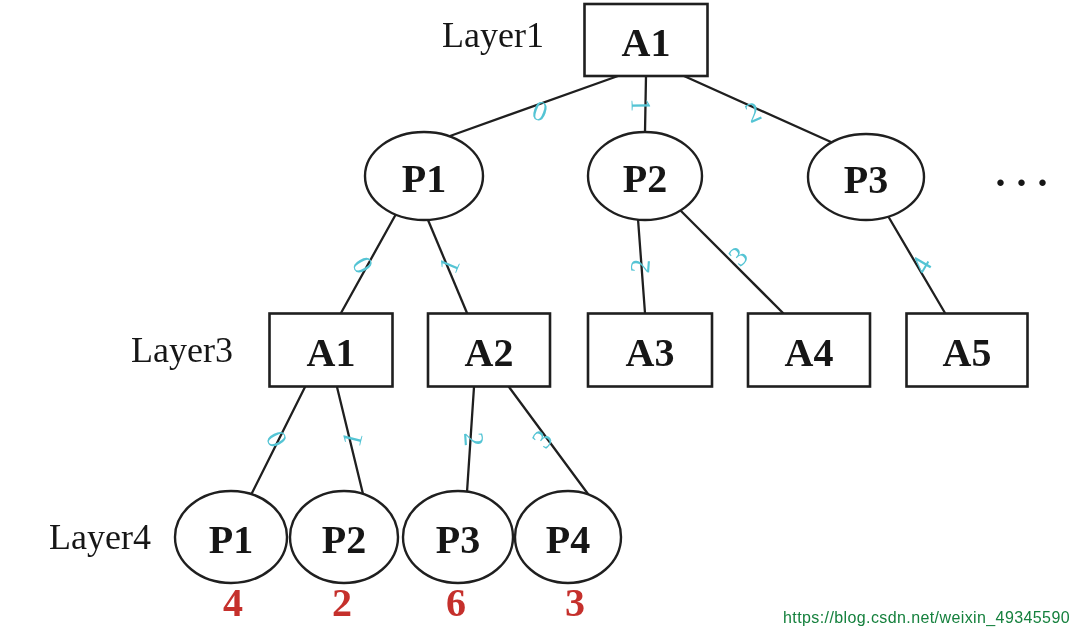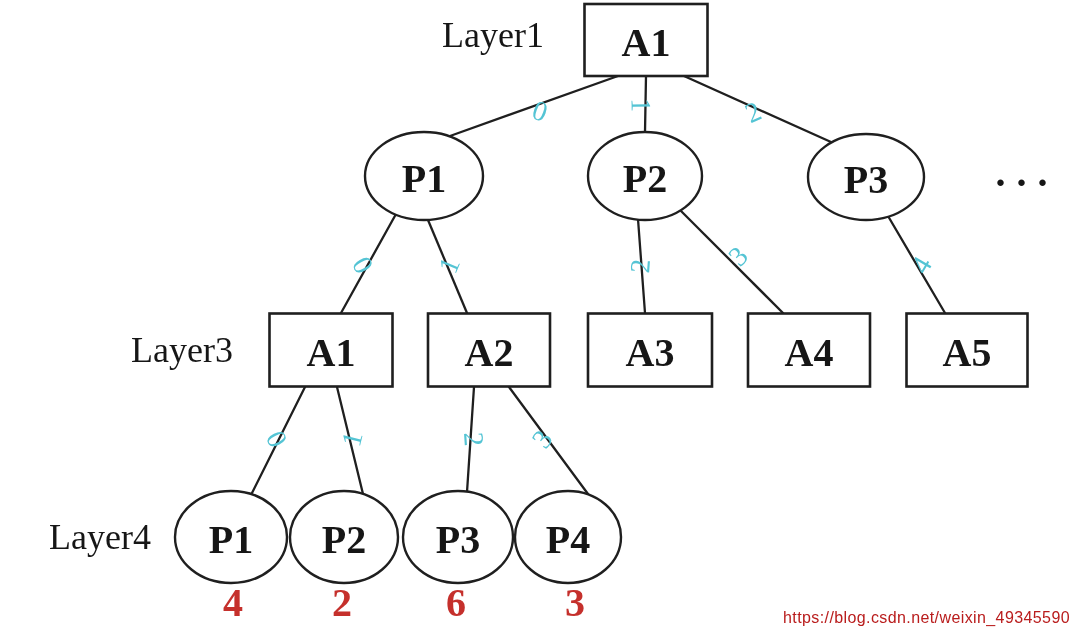--- a/index.html
+++ b/index.html
@@ -5,21 +5,21 @@
   html,body{margin:0;padding:0;background:#ffffff;}
   .canvas{position:relative;width:1080px;height:640px;background:#ffffff;overflow:hidden;
           font-family:"Liberation Serif",serif;}
   .canvas svg{position:absolute;left:0;top:0;}
   .layer-label{position:absolute;transform:translate(-50%,-50%);font-size:36px;color:#161616;
                white-space:nowrap;}
   .leaf-value{position:absolute;transform:translate(-50%,-50%);font-size:40px;font-weight:600;}
   .ellipsis{position:absolute;transform:translate(-50%,-50%);font-size:40px;font-weight:bold;
             letter-spacing:11px;color:#161616;}
   .watermark{position:absolute;right:10px;bottom:13px;font-family:"Liberation Sans",sans-serif;
-             font-size:16px;letter-spacing:.4px;color:#b91c1c;}
+             font-size:16px;letter-spacing:.4px;color:#15803d;}
   .node-label{font-family:"Liberation Serif",serif;font-weight:bold;font-size:40px;}
   .edge-label{font-family:"Liberation Serif",serif;font-size:28px;}
 </style>
 </head>
 <body>
 
 <div class="canvas">
   <svg id="dg" width="1080" height="640" viewBox="0 0 1080 640">
       <line x1="618" y1="76" x2="450" y2="136" stroke="#1f1f1f" stroke-width="2.3" stroke-linecap="round"></line>
       <text x="540" y="111" transform="rotate(19.7 540 111)" text-anchor="middle" dominant-baseline="central" class="edge-label" fill="#54c4d4">0</text>

